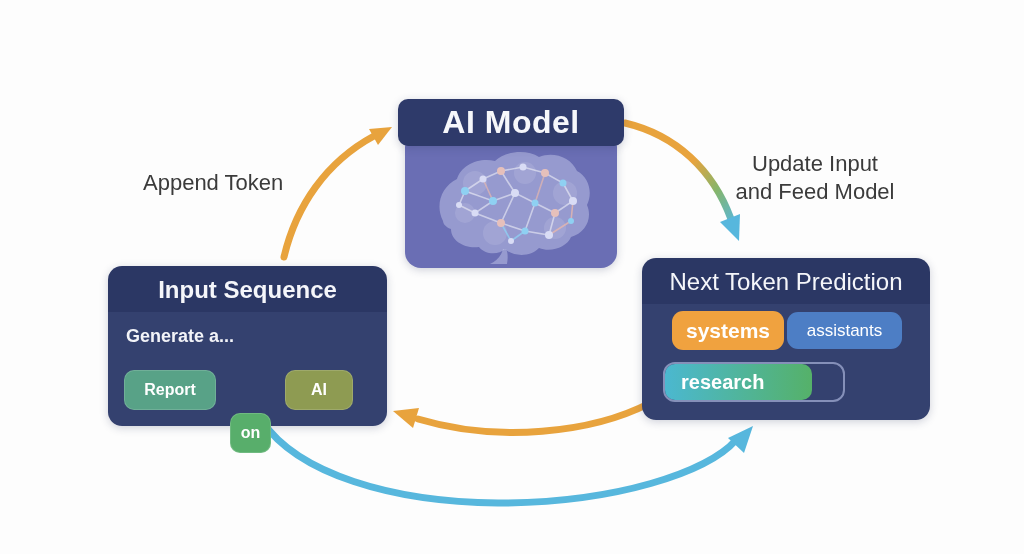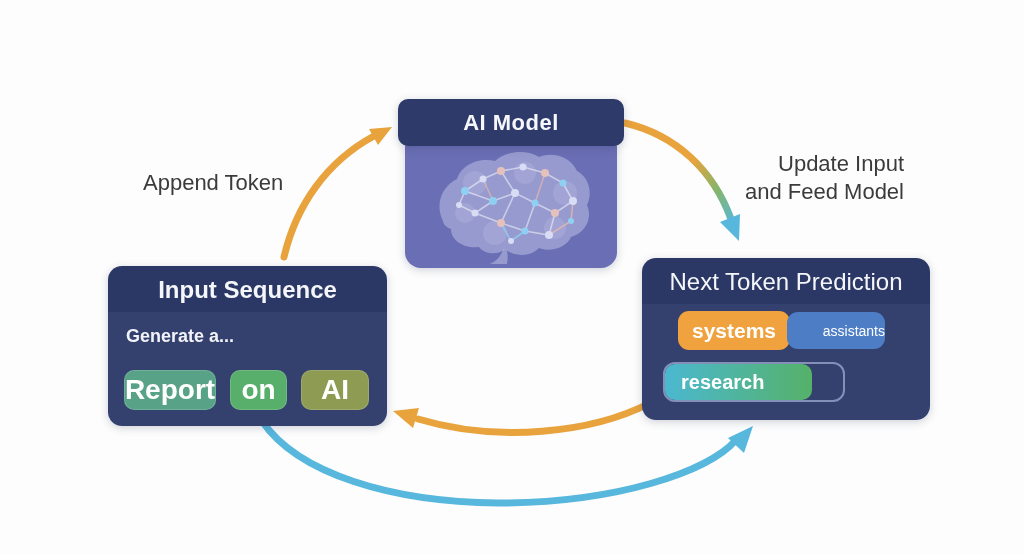--- a/index.html
+++ b/index.html
@@ -6,65 +6,65 @@
   .canvas{
     position:relative;width:1024px;height:554px;background:#fdfdfd;overflow:hidden;
     font-family:"Liberation Sans", sans-serif;
   }
   .abs{position:absolute;}
   svg.arrows{position:absolute;left:0;top:0;width:1024px;height:554px;z-index:1;}
   .box{position:absolute;z-index:2;box-shadow:0 2px 8px rgba(40,50,90,0.22);}
   
   .ai-header{
     left:398px;top:99px;width:226px;height:47px;border-radius:10px;background:#2e3a6a;
-    color:#f6f7fb;font-size:22px;font-weight:bold;text-align:center;line-height:47px;z-index:3;
+    color:#f6f7fb;font-size:32px;font-weight:bold;text-align:center;line-height:47px;z-index:3;
     letter-spacing:0.5px;
   }
   .ai-body{
     left:405px;top:143px;width:212px;height:125px;background:#6a6eb4;
     border-radius:4px 4px 16px 16px;z-index:2;
   }
   
   .panel{
     border-radius:14px;color:#f5f6fa;
     background:linear-gradient(180deg,#2b3764 0px,#2b3764 46px,#34416f 46px,#34416f 100%);
   }
   .input-box{left:108px;top:266px;width:279px;height:160px;}
   .next-box{left:642px;top:258px;width:288px;height:162px;}
   .panel-title{display:block;height:46px;line-height:48px;text-align:center;font-size:24px;}
   .bold{font-weight:bold;}
   .prompt{position:absolute;left:18px;top:60px;font-size:18px;font-weight:bold;color:#f2f3f8;}
   .chip-row{position:absolute;left:16px;top:104px;display:flex;gap:14px;}
   .chip{
-    height:40px;border-radius:10px;color:#ffffff;font-size:28px;font-weight:bold;
+    height:40px;border-radius:10px;color:#ffffff;font-size:16px;font-weight:bold;
     display:flex;align-items:center;justify-content:center;
     box-shadow:inset 0 0 0 1px rgba(255,255,255,0.15);
   }
   .chip.report{width:92px;}
-  .chip.on{width:57px;}
+  .chip.on{width:41px;margin-top:43px;}
   .chip.ai{width:68px;}
   .cand{
     position:absolute;color:#ffffff;display:flex;align-items:center;justify-content:center;
     border-radius:11px;
   }
-  .cand.systems{left:36px;top:53px;width:112px;height:39px;font-size:21px;font-weight:bold;}
-  .cand.assistants{left:145px;top:54px;width:98px;height:37px;font-size:14px;justify-content:flex-end;}
+  .cand.systems{left:30px;top:53px;width:112px;height:39px;font-size:21px;font-weight:bold;}
+  .cand.assistants{left:145px;top:54px;width:115px;height:37px;font-size:17px;}
   .research-track{
     position:absolute;left:21px;top:104px;width:182px;height:40px;border-radius:12px;
     border:2px solid rgba(148,159,199,0.85);box-sizing:border-box;
   }
   .research-fill{
     position:absolute;left:0;top:0;width:147px;height:36px;border-radius:10px;
     background:linear-gradient(90deg,#4bb8d0,#55b169);
     color:#ffffff;font-size:20px;font-weight:bold;display:flex;align-items:center;
     padding-left:16px;box-sizing:border-box;
   }
   .flow-label{position:absolute;z-index:4;color:#3b3b3b;font-size:22px;}
   .label-append{left:143px;top:170px;}
-  .label-update{left:726px;top:150px;width:178px;text-align:right;line-height:28px;}
+  .label-update{left:726px;top:150px;width:178px;text-align:center;line-height:28px;}
 </style>
 </head>
 <body>
 
 <div class="canvas">
 
   <svg class="arrows" viewBox="0 0 1024 554">
     <defs>
       <linearGradient id="gradOB" gradientUnits="userSpaceOnUse" x1="624" y1="127" x2="735" y2="225">
         <stop offset="0" stop-color="#e8a33d"></stop>

